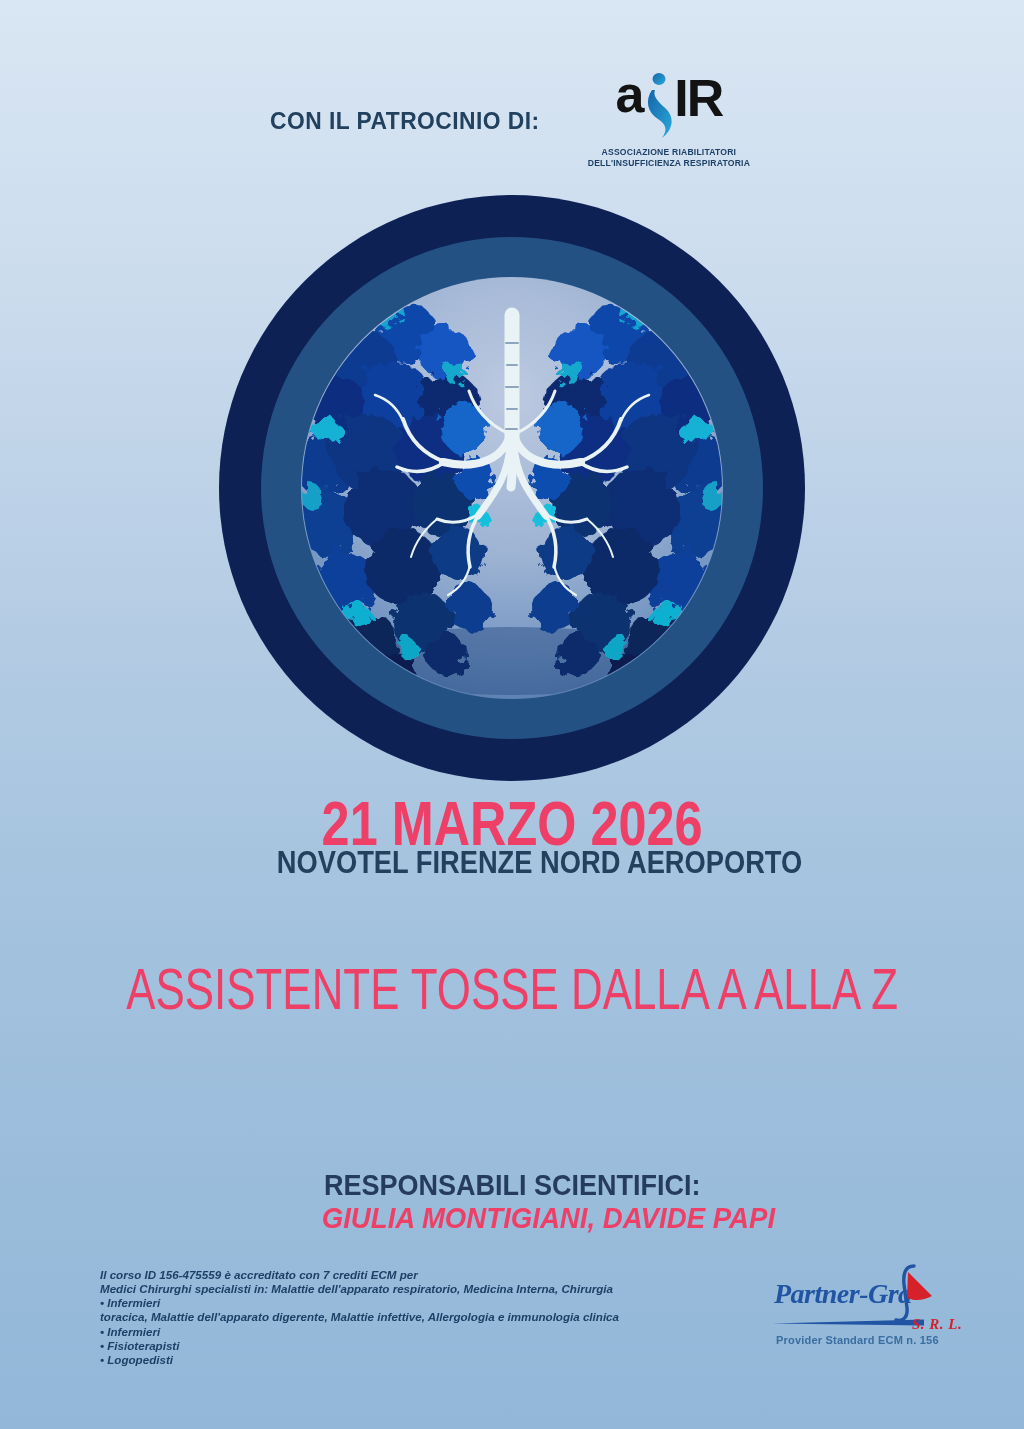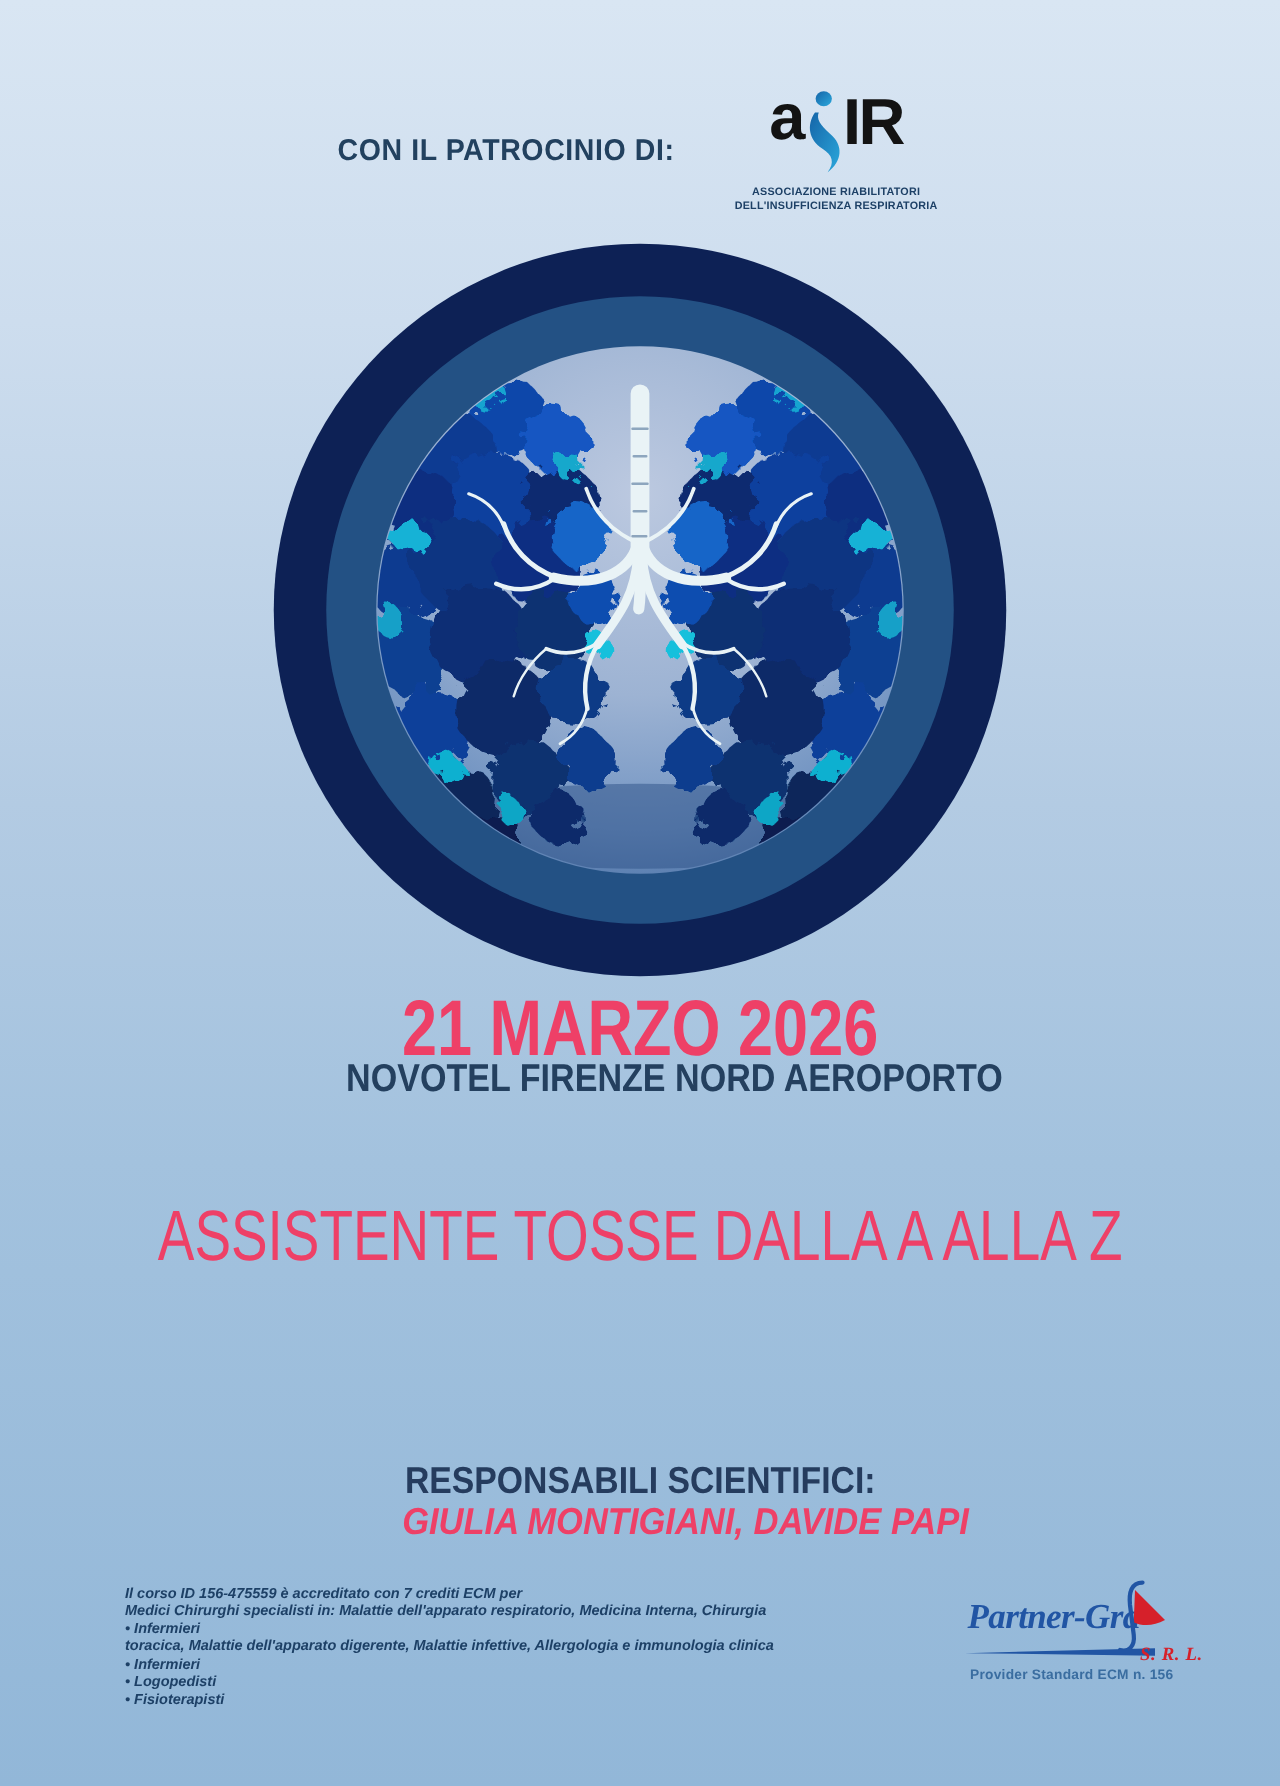--- a/index.html
+++ b/index.html
@@ -187,22 +187,22 @@
   <div class="center-text event-title"><span class="cond">ASSISTENTE TOSSE DALLA A ALLA Z</span></div>
   <div class="center-text resp-label"><span class="cond">RESPONSABILI SCIENTIFICI:</span></div>
   <div class="center-text resp-names"><span class="cond">GIULIA MONTIGIANI, DAVIDE PAPI</span></div>
 
   <div class="accreditation">
     <div>Il corso ID 156-475559 è accreditato con 7 crediti ECM per</div>
     <div>Medici Chirurghi specialisti in: Malattie dell'apparato respiratorio, Medicina Interna, Chirurgia</div>
     <div>• Infermieri</div>
     <div>toracica, Malattie dell'apparato digerente, Malattie infettive, Allergologia e immunologia clinica</div>
     <div>• Infermieri</div>
+    <div>• Fisioterapisti</div>
     <div>• Logopedisti</div>
-    <div>• Fisioterapisti</div>
   </div>
 
   <div class="provider">
     <div class="pg-row">
       <span class="pg-text">Partner-Gra</span>
       <span class="pg-sail">
         <svg width="46" height="62" viewBox="0 0 46 62">
           <path d="M16,8 L40,32 C31,37 22,37 15,34 Z" fill="#d6202a"></path>
           <path d="M22,2 C13,2 11,10 12,20 L15,44 C16,53 11,58 4,56" fill="none" stroke="#2155a4" stroke-width="3.4" stroke-linecap="round"></path>
         </svg>

